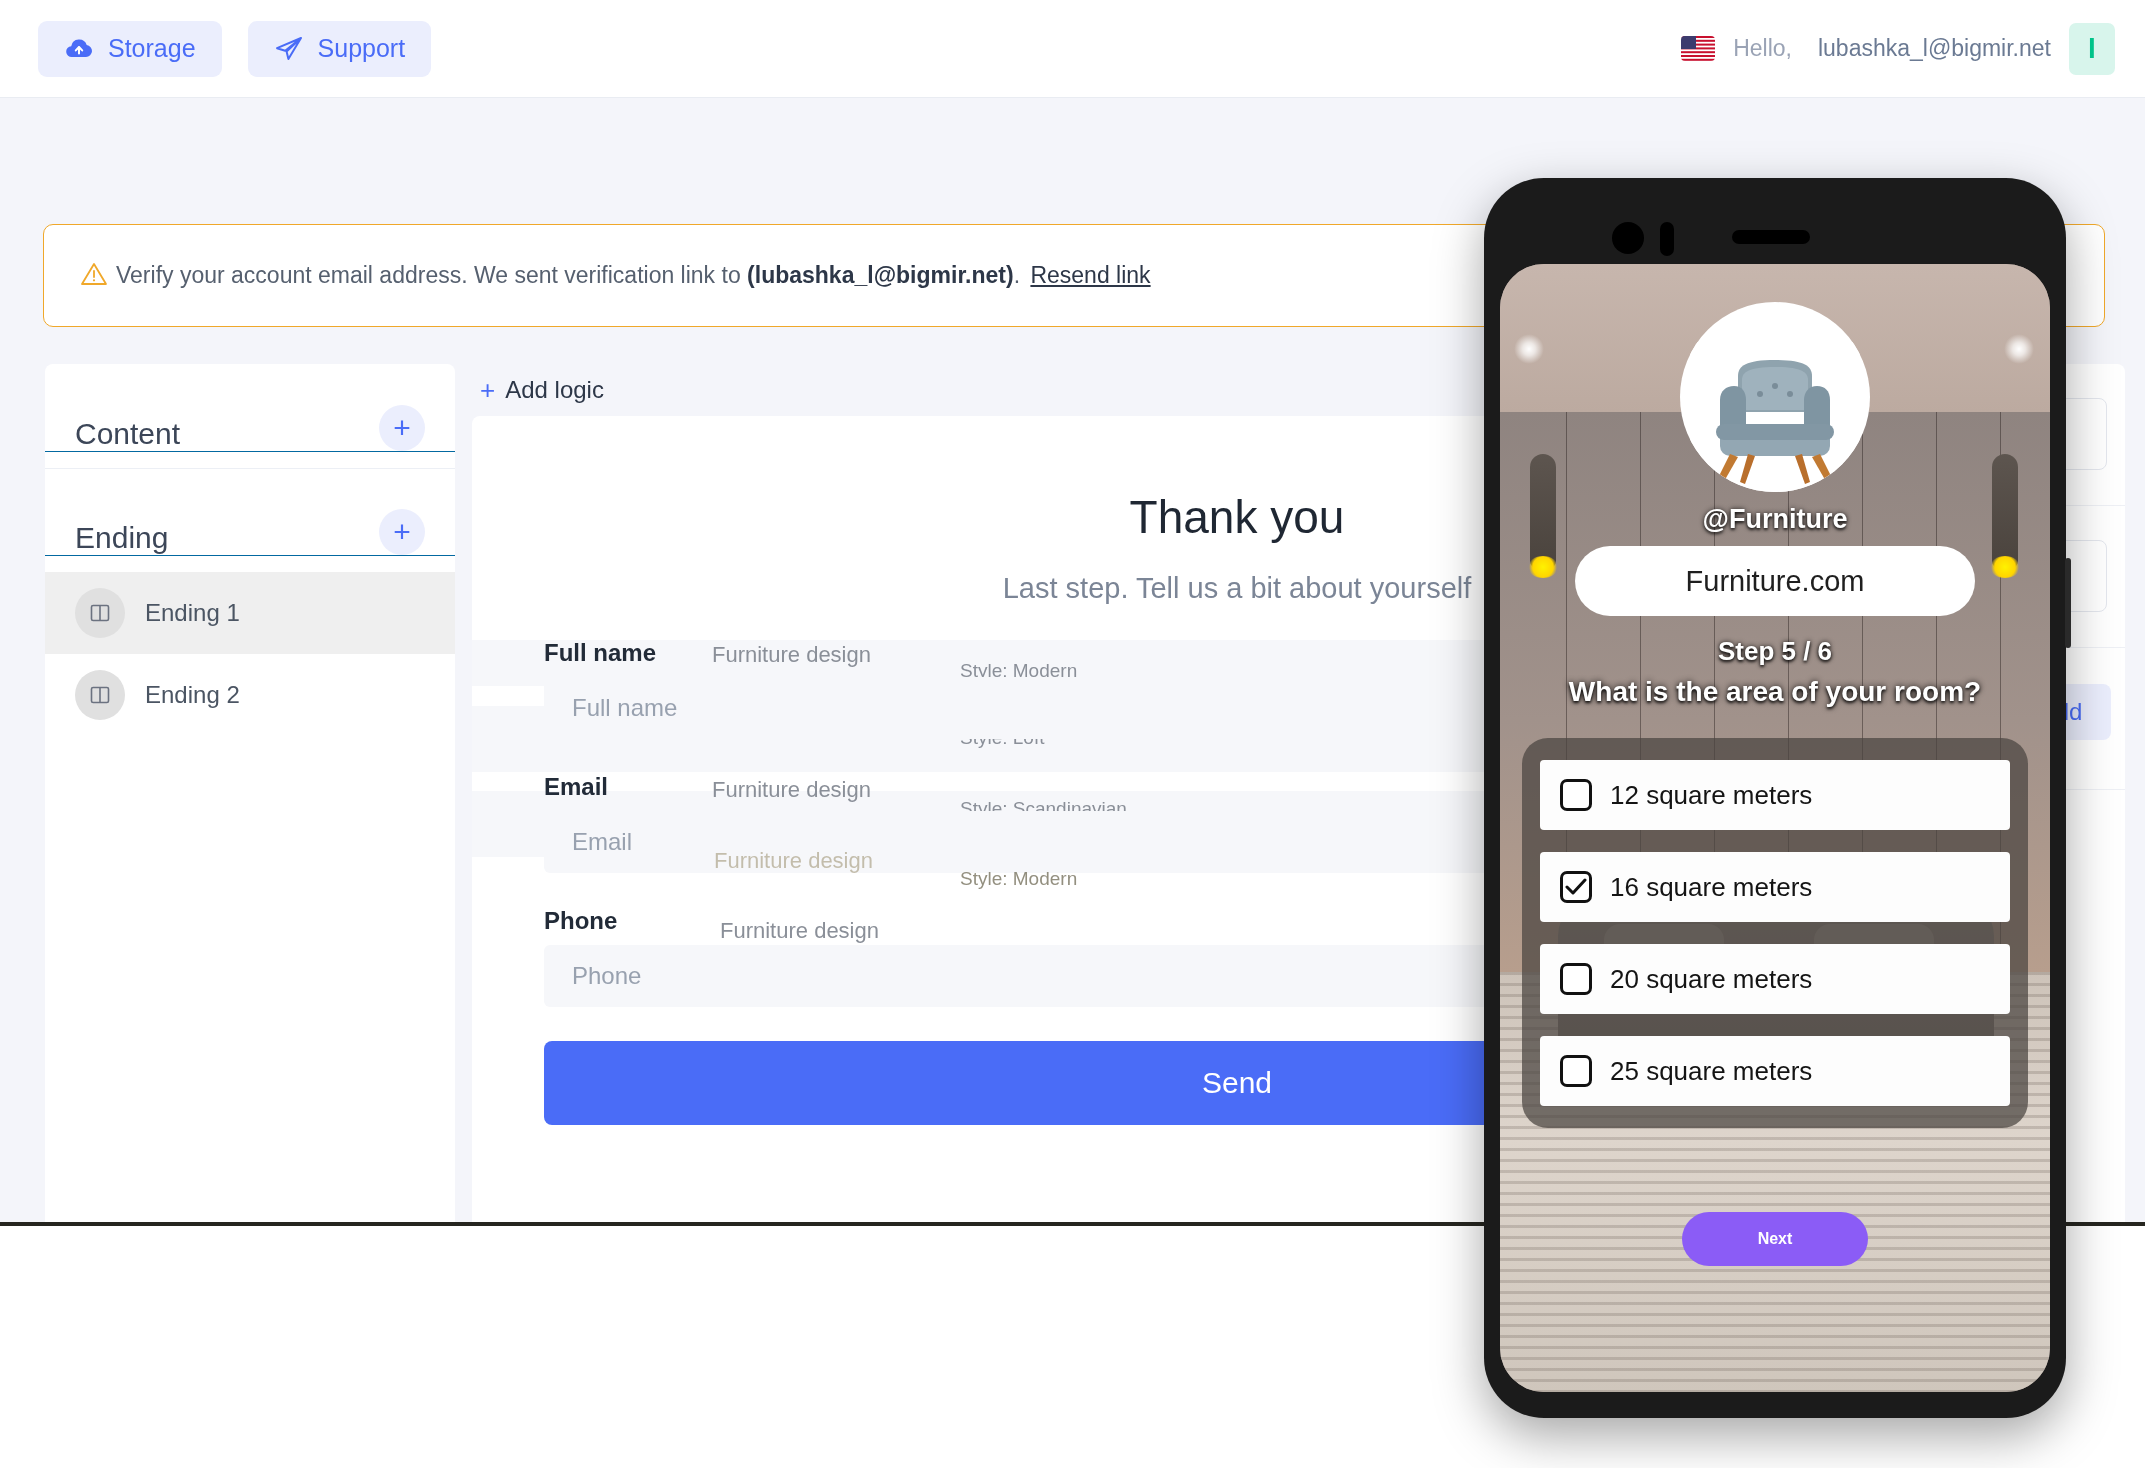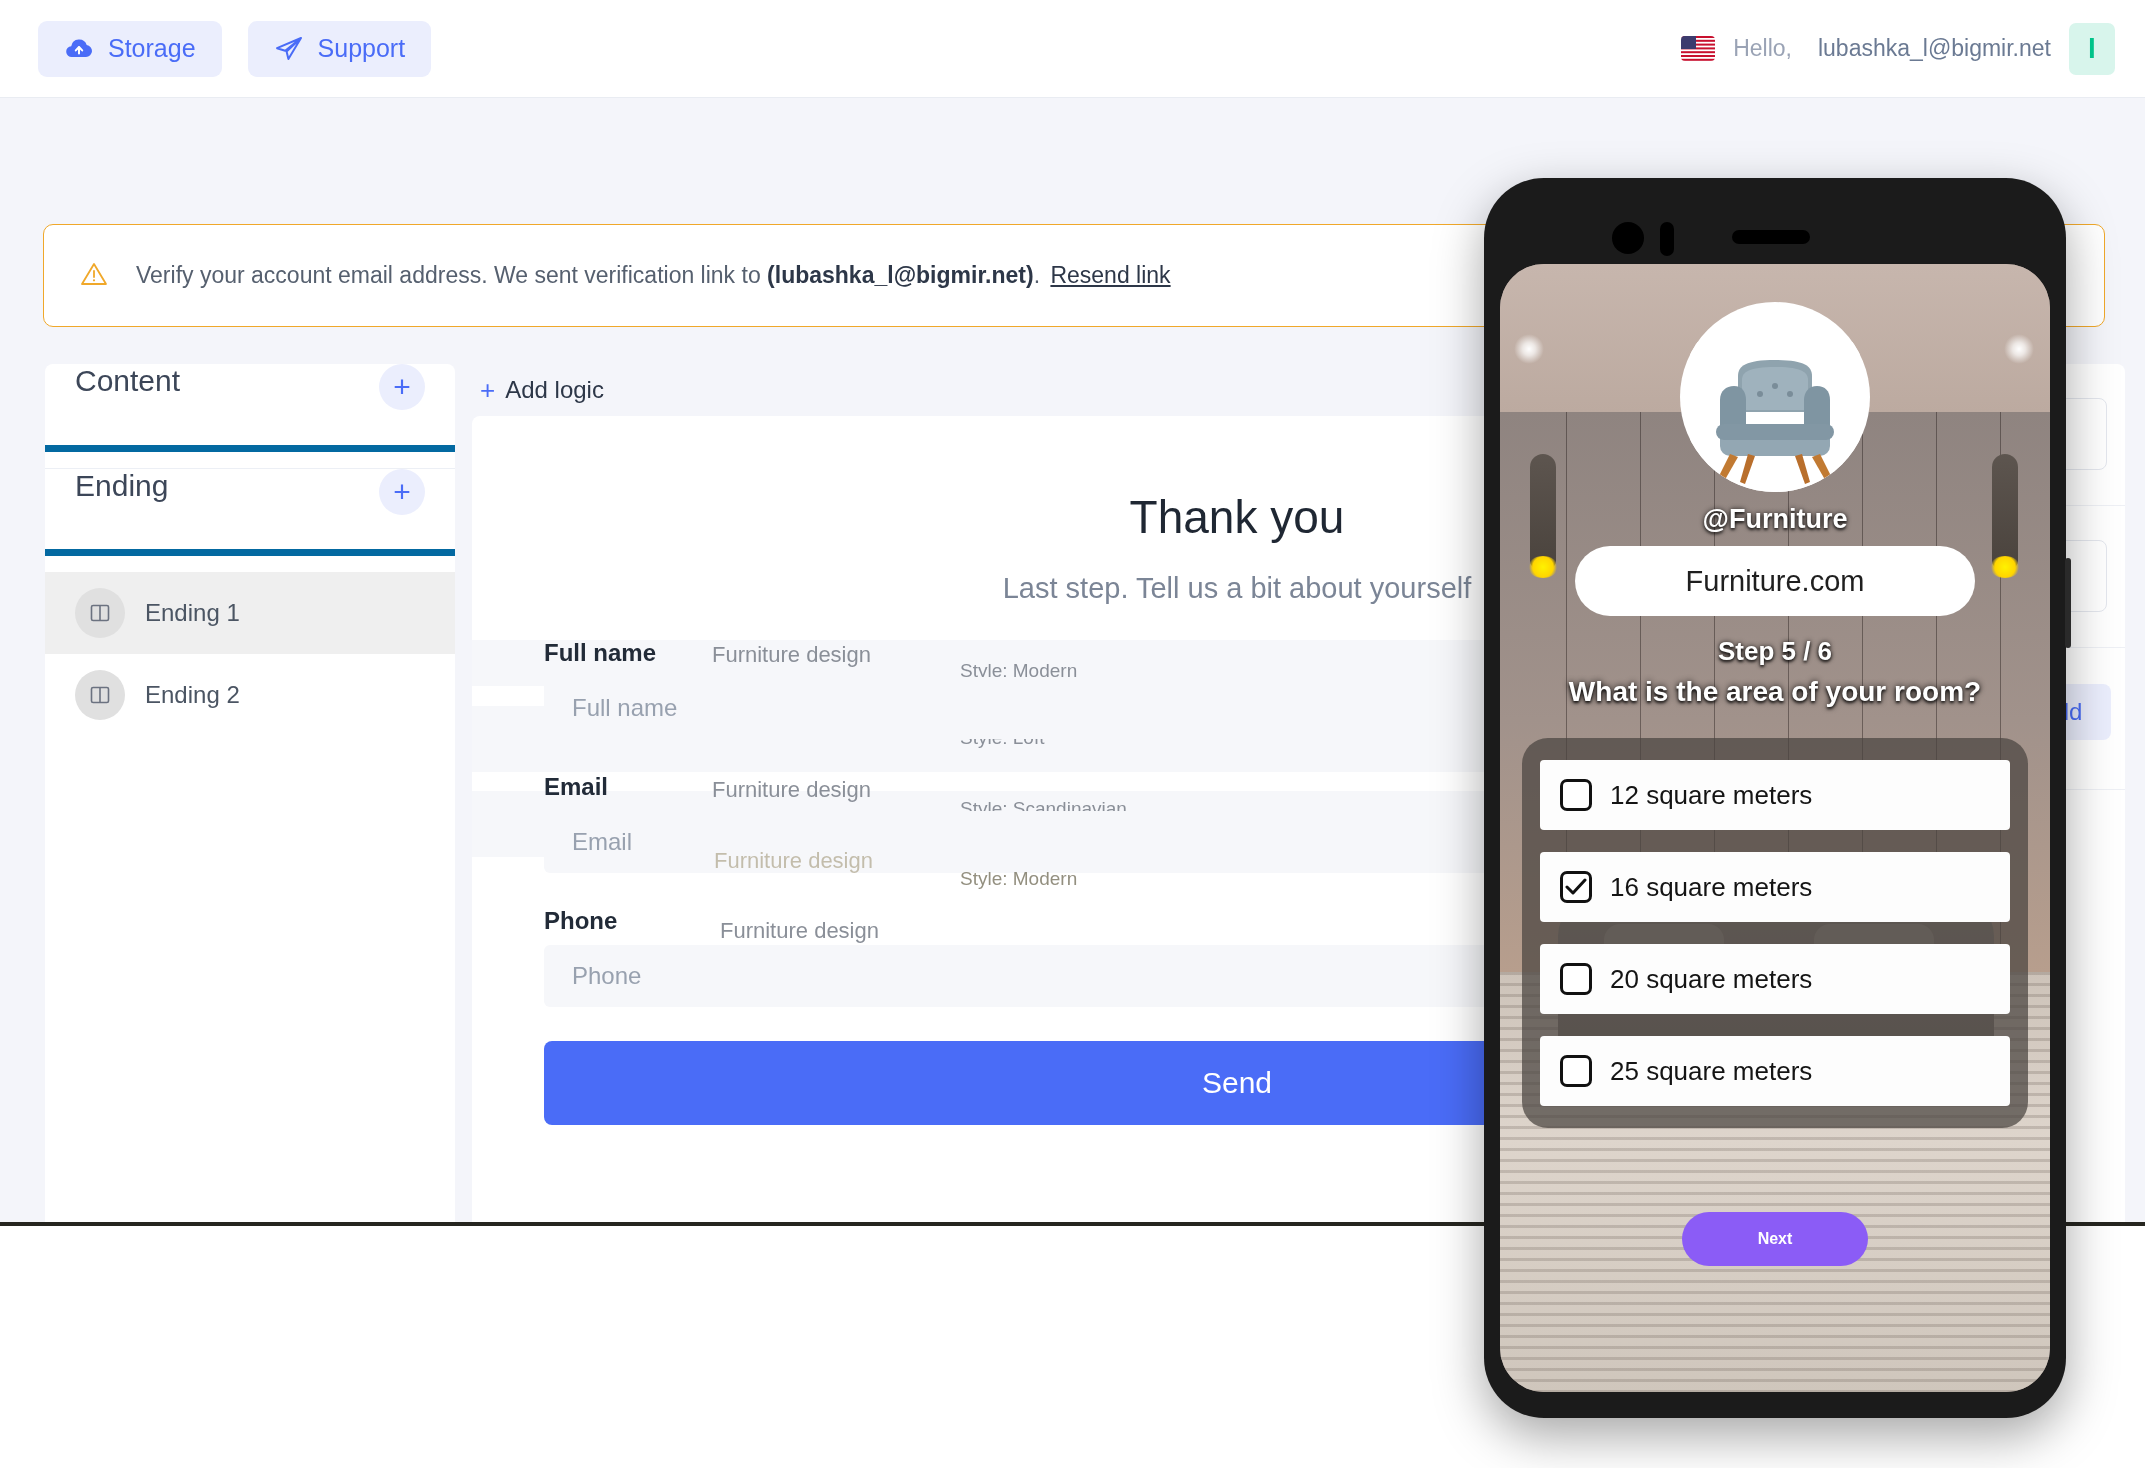--- a/index.html
+++ b/index.html
@@ -62,39 +62,39 @@
     border-bottom: 1px solid #e6e9f0;
   }
   .breadcrumb a { color: #4a6cf7; font-size: 24px; text-decoration: none; cursor: pointer; }
 
   
   .notice {
     position: absolute; left: 43px; top: 224px;
     width: 2062px; height: 103px;
     border: 1.6px solid #f0a82a; border-radius: 10px;
     background: #ffffff;
-    display: flex; align-items: center; gap: 28px;
+    display: flex; align-items: center; gap: 8px;
     padding-left: 36px;
   }
   .notice-text { font-size: 23px; color: #56606f; }
   .notice-text b { color: #2d3748; }
   .notice-text a { color: #2d3748; text-decoration: underline; cursor: pointer; margin-left: 4px; }
 
   
   .sidebar {
     position: absolute; left: 45px; top: 364px;
     width: 410px;
     background: #ffffff;
     border-radius: 8px 8px 0 0;
     overflow: hidden;
     min-height: 862px;
   }
   .side-head {
-    height: 88px; display: flex; align-items: flex-start;
-    padding: 0 30px; border-bottom: 7px solid #0369a1; gap: 16px;
+    height: 88px; display: flex; align-items: flex-end;
+    padding: 0 30px; border-bottom: 1px solid #0369a1; gap: 16px;
   }
   .side-head .title { font-size: 30px; color: #3c4658; }
   .plus-btn {
     margin-left: auto; width: 46px; height: 46px;
     border-radius: 50%; background: #ebeefd;
     display: flex; align-items: center; justify-content: center;
     color: #4a6cf7; font-size: 30px; cursor: pointer; line-height: 1;
   }
   .side-gap { height: 16px; background: #ffffff; }
   .side-item {

